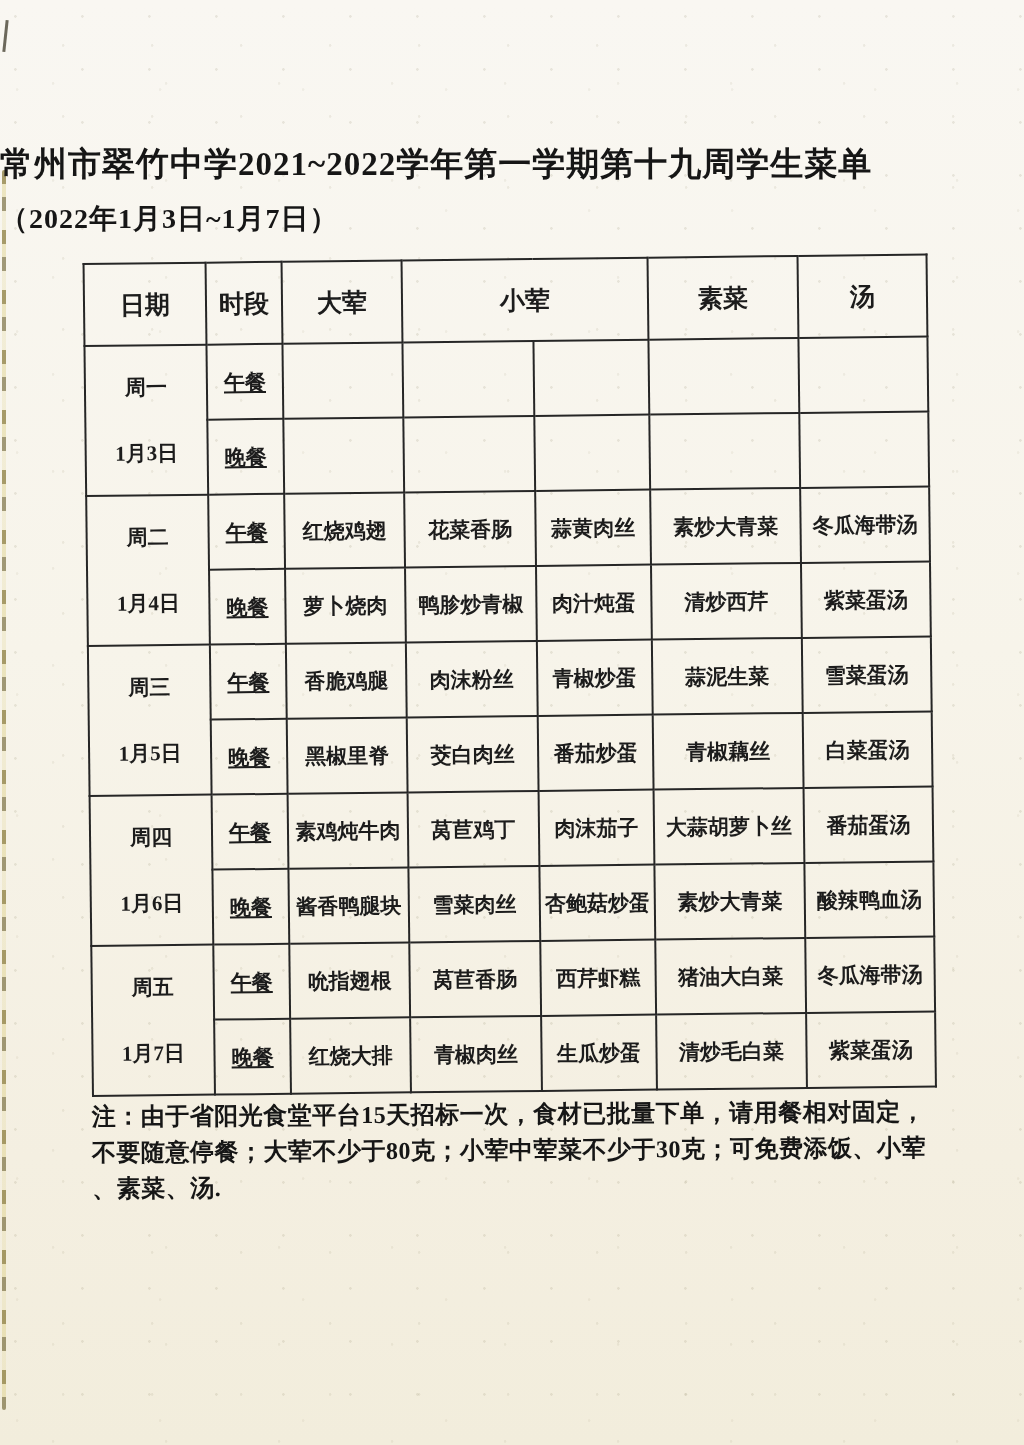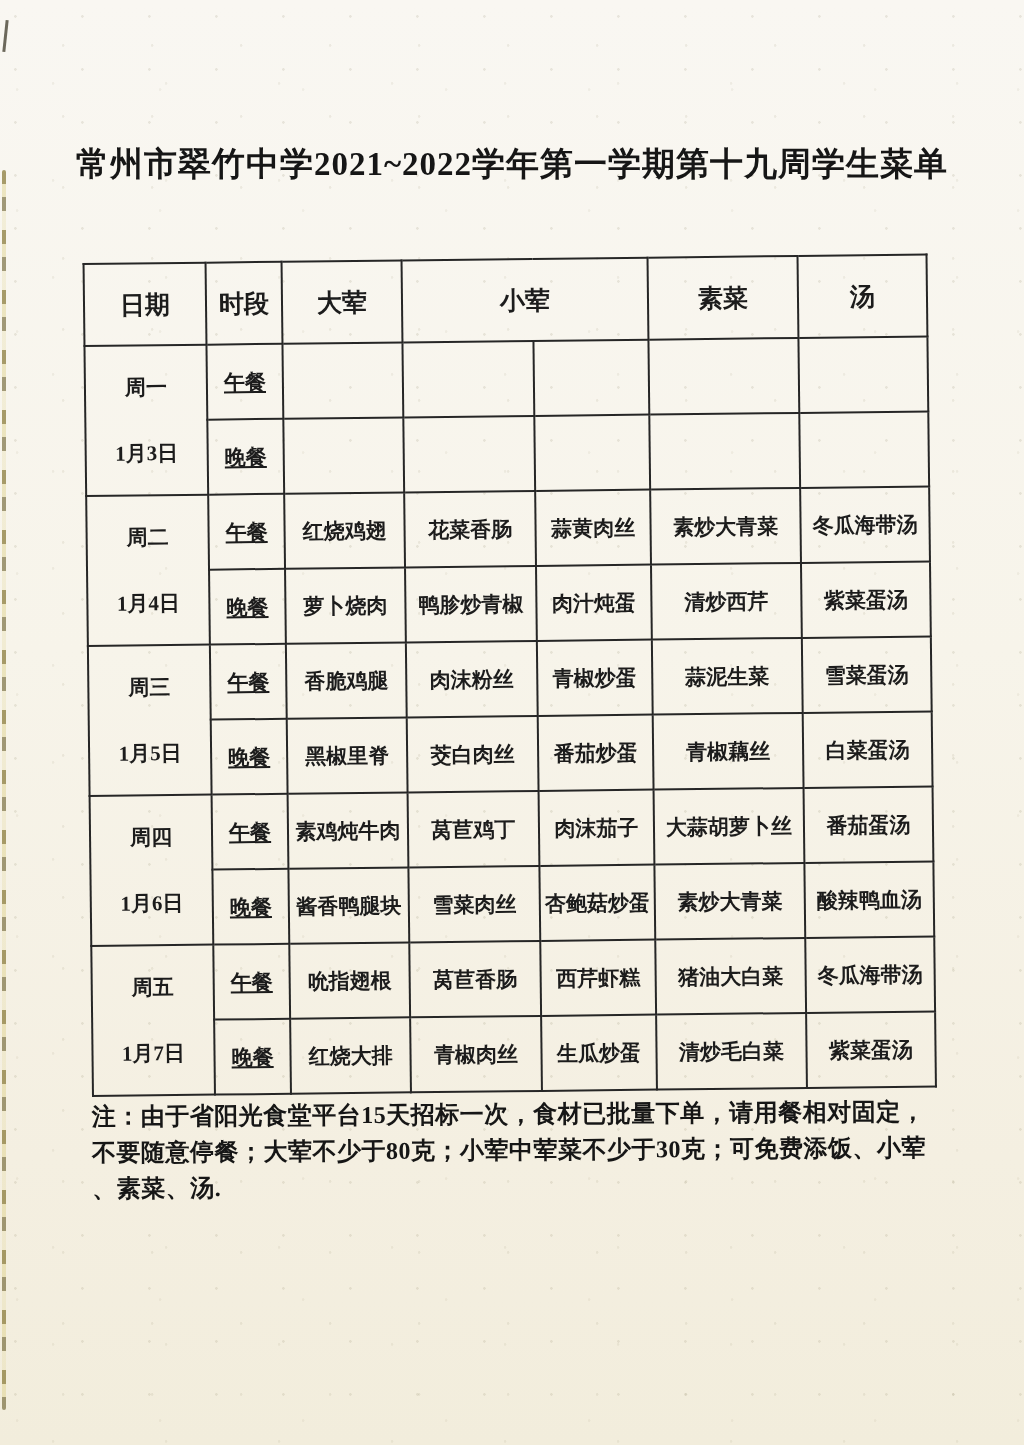--- a/index.html
+++ b/index.html
@@ -50,21 +50,21 @@
     background: #3c3828;
     transform: rotate(6deg);
     opacity: .75;
   }
 
   .title-block {
     position: absolute;
     top: 142px;
     left: 0;
     width: 100%;
-    text-align: center;
+    text-align: left;
   }
   .doc-title {
     font-size: 33px;
     font-weight: bold;
     letter-spacing: 1px;
     color: #161616;
   }
   .doc-subtitle {
     margin-top: 13px;
     font-size: 28px;
@@ -131,20 +131,21 @@
   }
 </style>
 </head>
 <body>
 
 <div class="edge-strip"></div>
 <div class="edge-dash"></div>
 
 <div class="title-block">
   <div class="doc-title">常州市翠竹中学2021~2022学年第一学期第十九周学生菜单</div>
+  <div class="doc-subtitle">（2022年1月3日~1月7日）</div>
 </div>
 
 <div class="table-wrap">
   <table class="menu">
     <colgroup>
       <col style="width:122px">
       <col style="width:76px">
       <col style="width:120px">
       <col style="width:131px">
       <col style="width:115px">

